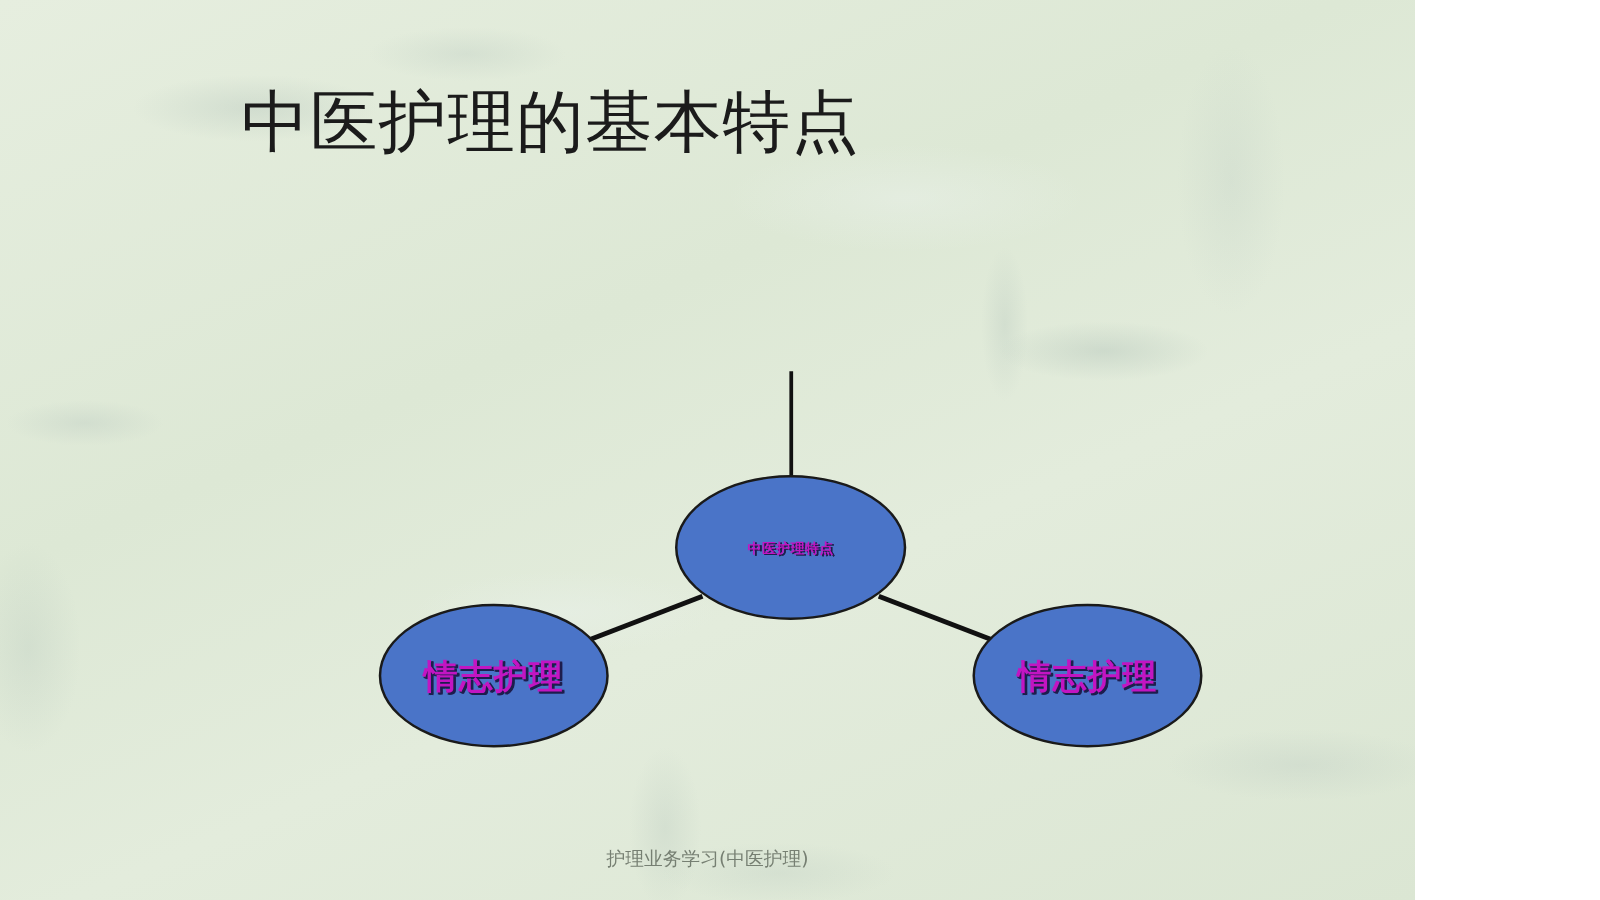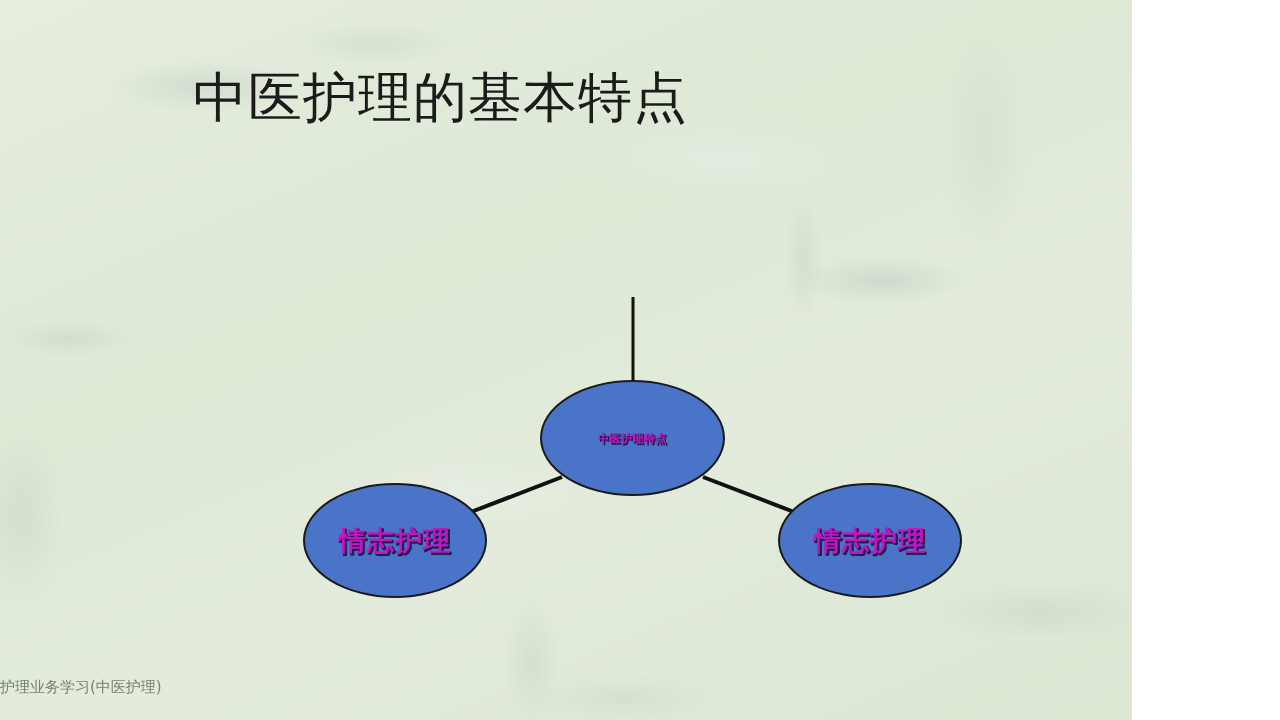--- a/index.html
+++ b/index.html
@@ -123,21 +123,21 @@
     height: 115px;
   }
   #node-bottom-right .node-label { font-size: 27px; }
 
   
   #footer-text {
     position: absolute;
     left: 0;
     right: 0;
     top: 678px;
-    text-align: left;
+    text-align: center;
     font-family: "DejaVu Sans", "Liberation Sans", sans-serif;
     font-size: 15px;
     color: #767f72;
   }
   #page-number {
     position: absolute;
     left: 1160px;
     top: 676px;
     width: 34px;
     text-align: center;

